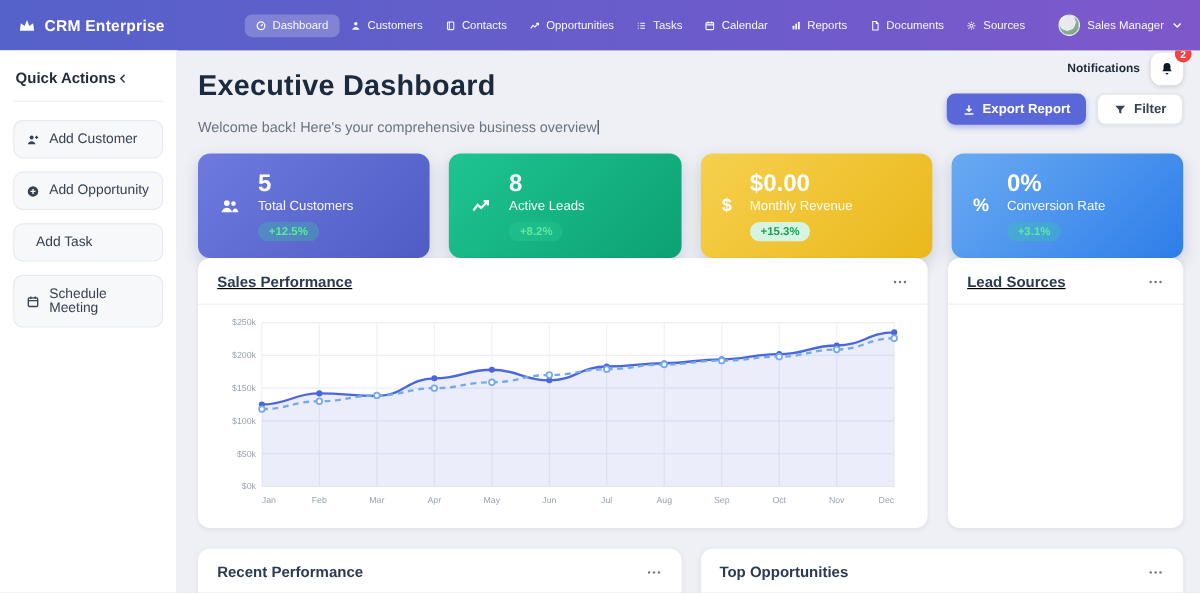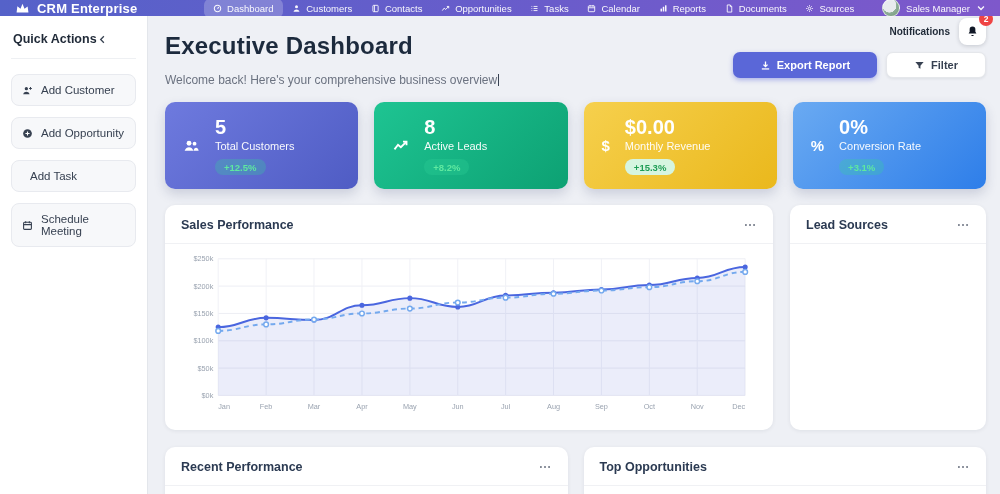--- a/index.html
+++ b/index.html
@@ -1,20 +1,20 @@
 <!DOCTYPE html>
 <html><head>
 <meta charset="utf-8">
 <style>
   * { margin:0; padding:0; box-sizing:border-box; }
   html,body { font-family:"Liberation Sans", sans-serif; background:#dfe2e8; }
   .app { width:1000px; height:494px; background:#eef0f5; overflow:hidden; display:flex; flex-direction:column; position:relative; }
 
   
-  .topnav { height:16px; flex-shrink:0; background:linear-gradient(90deg,#5562c9 0%,#6a5ccb 55%,#7e58cb 100%);
+  .topnav { height:42px; flex-shrink:0; background:linear-gradient(90deg,#5562c9 0%,#6a5ccb 55%,#7e58cb 100%);
             display:flex; align-items:center; padding:0 14px; color:#fff; }
   .brand { display:flex; align-items:center; gap:6px; font-size:13px; font-weight:bold; letter-spacing:.2px; white-space:nowrap; }
   .brand .icon svg { width:17px; height:15px; display:block; }
   .nav-items { flex:1; display:flex; justify-content:space-evenly; align-items:center; margin:0 18px; }
   .nav-item { display:flex; align-items:center; gap:5px; font-size:9.5px; color:rgba(255,255,255,.95); cursor:pointer;
               padding:4px 9px; border-radius:6px; white-space:nowrap; }
   .nav-item.active { background:rgba(255,255,255,.22);margin-left:48px; }
   .nav-item .icon svg { width:9px; height:9px; display:block; }
   .nav-user { display:flex; align-items:center; gap:6px; font-size:9.5px; color:rgba(255,255,255,.95); cursor:pointer; }
   .avatar { width:18px; height:18px; border-radius:50%; border:1px solid rgba(255,255,255,.7);
@@ -47,21 +47,21 @@
   .notif-row { display:flex; align-items:center; gap:9px; }
   .notif-label { font-size:10px; font-weight:bold; color:#1f2937; }
   .bell-btn { position:relative; width:27px; height:27px; background:#fff; border:none; border-radius:8px;
               box-shadow:0 1px 4px rgba(16,24,40,.18); cursor:pointer; display:flex; align-items:center; justify-content:center; color:#111827; }
   .bell-btn svg { width:13px; height:13px; display:block; }
   .notif-badge { position:absolute; top:-6px; right:-7px; min-width:14px; height:14px; border-radius:8px;
                  background:#ef4444; color:#fff; font-size:8.5px; font-weight:bold; display:flex;
                  align-items:center; justify-content:center; padding:0 3px; }
   .actions-row { display:flex; gap:9px; margin-top:7px; }
   .btn { display:flex; align-items:center; gap:6px; border-radius:7px; font-size:11px; font-weight:bold;
-         padding:6px 27px; cursor:pointer; font-family:inherit; }
+         padding:6px 13px; cursor:pointer; font-family:inherit; }
   .btn svg { width:11px; height:11px; display:block; }
   .btn-primary { background:#5a67d8; border:none; color:#fff; box-shadow:0 2px 5px rgba(90,103,216,.45); }
   .btn-light { background:#fff; border:1px solid #e5e7eb; color:#374151; box-shadow:0 1px 3px rgba(16,24,40,.08); }
 
   
   .stats-row { display:grid; grid-template-columns:repeat(4,1fr); gap:16px; margin-top:15px; }
   .stat-card { height:87px; border-radius:10px; padding:12px 18px; display:flex; align-items:center; gap:15px;
                color:#fff; box-shadow:0 5px 12px rgba(40,50,100,.18); }
   .stat-indigo { background:linear-gradient(135deg,#6e7ade,#4f5cc4); }
   .stat-green  { background:linear-gradient(135deg,#1ec492,#0da173); }
@@ -76,21 +76,21 @@
   .stat-yellow .stat-badge { background:#d6f5e0; color:#1f9d55; }
 
   
   .card { background:#fff; border-radius:10px; box-shadow:0 1px 4px rgba(16,24,40,.07); overflow:hidden; }
   .card-head { display:flex; justify-content:space-between; align-items:center; padding:13px 16px 11px;
                border-bottom:1px solid #f0f1f4; }
   .card-title { font-size:12.5px; font-weight:bold; color:#2b3a52; }
   .menu-btn { background:none; border:none; cursor:pointer; color:#6b7280; padding:0; }
   .menu-btn svg { width:14px; height:14px; display:block; }
 
-  .charts-row { display:grid; grid-template-columns:1fr 196px; gap:17px; margin-top:16px; }
+  .charts-row { display:grid; grid-template-columns:1fr 196px; gap:17px; margin-top:0;text-decoration:underline; }
   .sales-card, .lead-card { height:225px; }
   .chart-body { padding:7px 12px 2px; }
   .chart-body svg { display:block; }
 
   .bottom-row { display:grid; grid-template-columns:1fr 1fr; gap:16px; margin-top:17px; }
   .bottom-row .card { height:120px; }
 </style>
 </head>
 <body>
 

